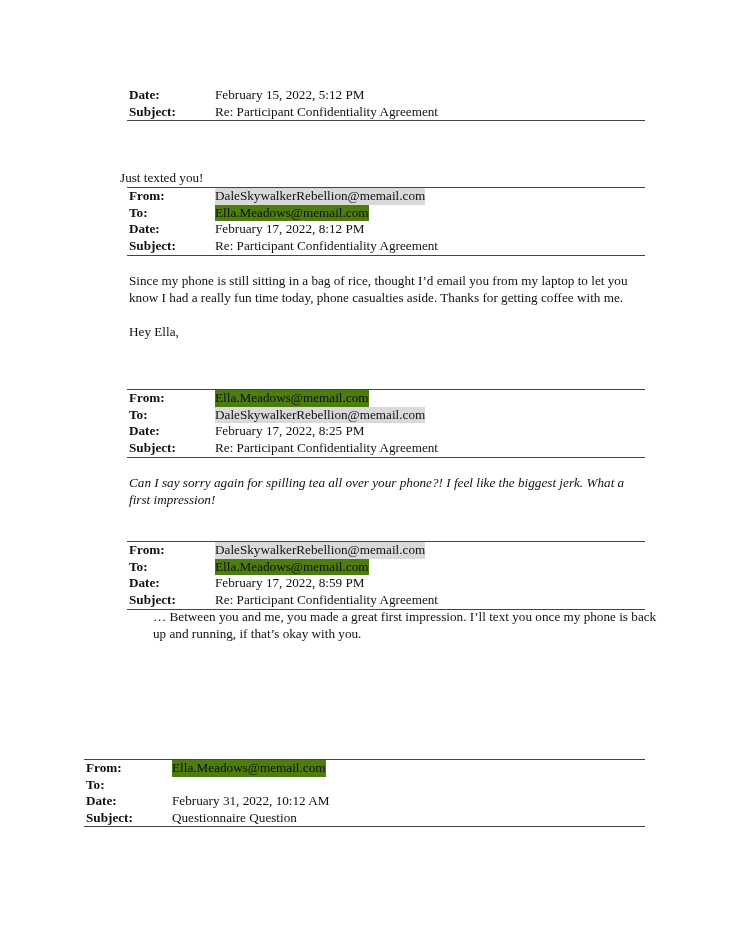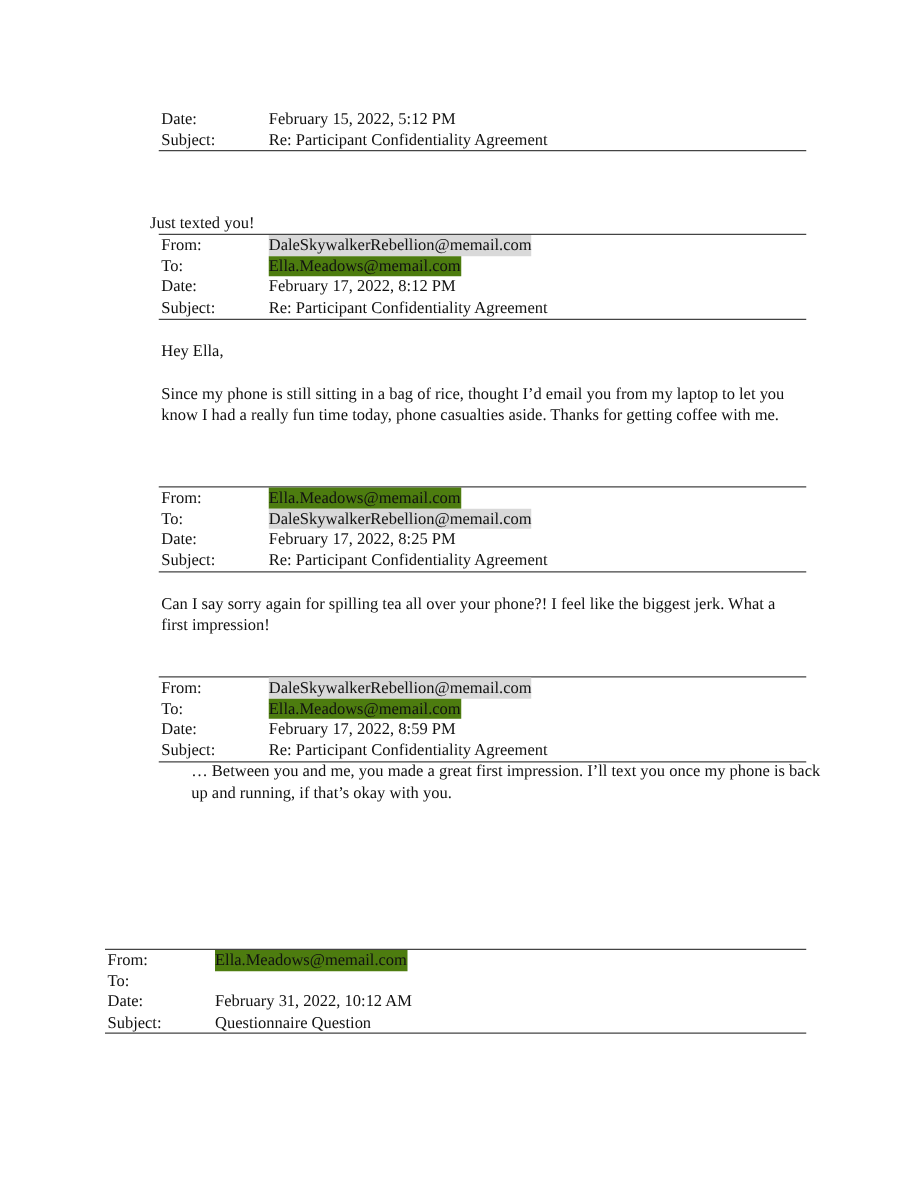--- a/index.html
+++ b/index.html
@@ -1,20 +1,20 @@
 <!DOCTYPE html>
 <html><head>
 <meta charset="utf-8">
 <style>
   html, body { margin: 0; padding: 0; background: #ffffff; }
   body { width: 730px; height: 943px; position: relative; overflow: hidden;
          font-family: "Liberation Serif", "DejaVu Serif", serif; color: #111; font-size: 13.2px; }
   .hdr { position: absolute; width: auto; }
   .hdr .row { display: flex; height: 16.5px; line-height: 16.5px; }
-  .hdr .lbl { width: 86px; flex: none; }
+  .hdr .lbl { width: 86px; flex: none; font-weight: bold; }
   .hdr .val { white-space: nowrap; }
   .hl-gray { background: #d9d9d9; }
   .hl-cyan { background: #4d7c0f; }
   .hl-yellow { background: #ffff00; }
   .rule { position: absolute; height: 0; border-top: 1.4px solid #444; }
   .body-text { position: absolute; line-height: 17px; width: 510px; }
   .body-text p { margin: 0; }
   .body-text p + p { margin-top: 17px; }
 </style>
 </head>
@@ -49,22 +49,22 @@
     <span class="lbl">Date:</span>
     <span class="val">February 17, 2022, 8:12 PM</span>
   </div>
   <div class="row">
     <span class="lbl">Subject:</span>
     <span class="val">Re: Participant Confidentiality Agreement</span>
   </div>
 </div>
 <div class="rule" style="left:127px; width:518px; top:255px;"></div>
 <div class="body-text" style="left:129px; top:272px;">
+  <p>Since my phone is still sitting in a bag of rice, thought I’d email you from my laptop to let you know I had a really fun time today, phone casualties aside. Thanks for getting coffee with me.</p>
   <p>Hey Ella,</p>
-  <p>Since my phone is still sitting in a bag of rice, thought I’d email you from my laptop to let you know I had a really fun time today, phone casualties aside. Thanks for getting coffee with me.</p>
 </div>
 
 <div class="rule" style="left:127px; width:518px; top:389px;"></div>
 <div class="hdr" style="left:129px; top:390px;">
   <div class="row">
     <span class="lbl">From:</span>
     <span class="val hl-cyan">Ella.Meadows@memail.com</span>
   </div>
   <div class="row">
     <span class="lbl">To:</span>
@@ -73,21 +73,21 @@
   <div class="row">
     <span class="lbl">Date:</span>
     <span class="val">February 17, 2022, 8:25 PM</span>
   </div>
   <div class="row">
     <span class="lbl">Subject:</span>
     <span class="val">Re: Participant Confidentiality Agreement</span>
   </div>
 </div>
 <div class="rule" style="left:127px; width:518px; top:457px;"></div>
-<div class="body-text" style="left:129px; top:474px;">
+<div class="body-text" style="left:129px; top:474px;font-style:italic;">
   <p>Can I say sorry again for spilling tea all over your phone?! I feel like the biggest jerk. What a first impression!</p>
 </div>
 
 <div class="rule" style="left:127px; width:518px; top:541px;"></div>
 <div class="hdr" style="left:129px; top:542px;">
   <div class="row">
     <span class="lbl">From:</span>
     <span class="val hl-gray">DaleSkywalkerRebellion@memail.com</span>
   </div>
   <div class="row">

